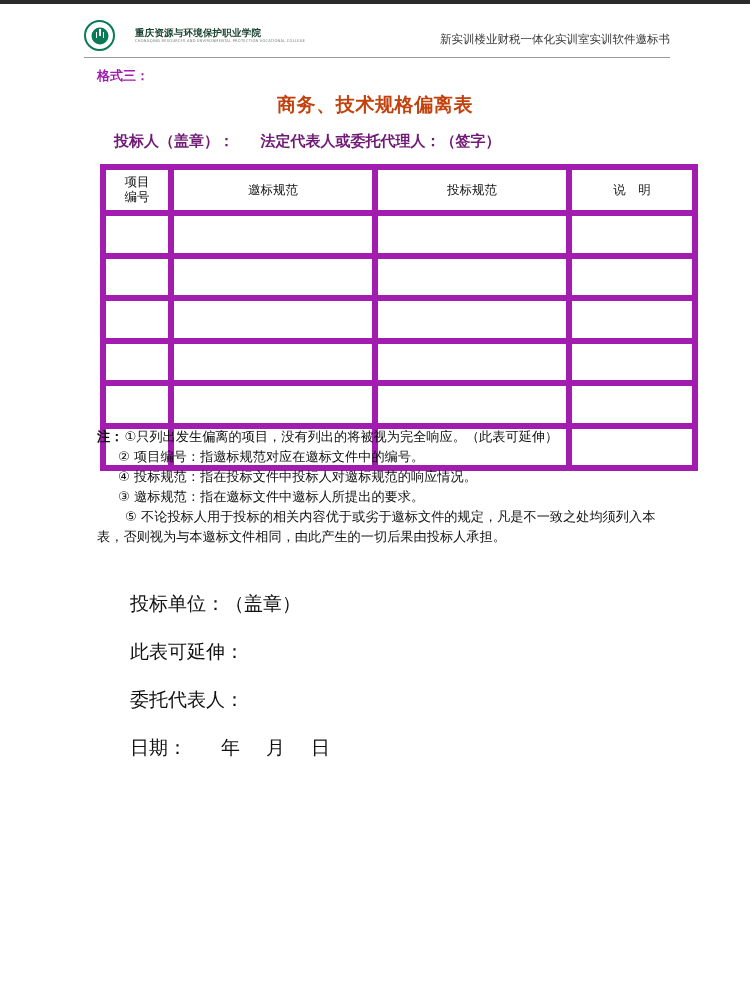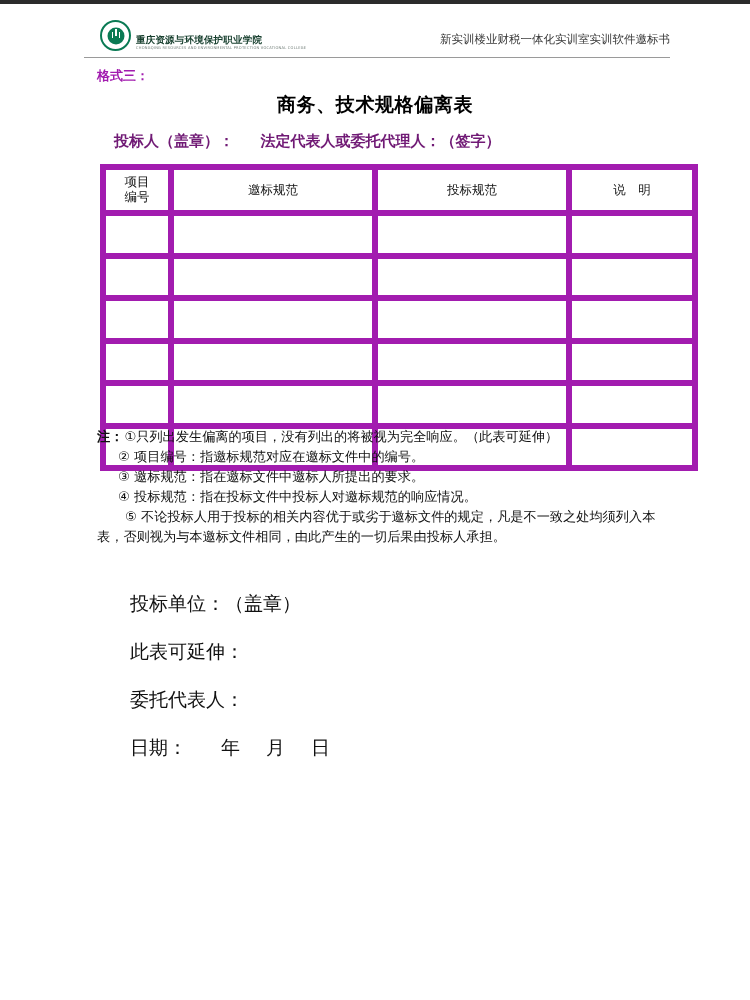--- a/index.html
+++ b/index.html
@@ -35,25 +35,25 @@
   
   .doc-header {
     position: absolute;
     top: 18px;
     left: 84px;
     width: 586px;
     height: 40px;
   }
   .logo-block {
     position: absolute;
-    left: 16px;
+    left: 0;
     top: 2px;
     display: flex;
-    align-items: flex-end;
-    gap: 5px;
+    align-items: center;
+    gap: 20px;
   }
   .logo-emblem {
     width: 27px;
     height: 27px;
     border-radius: 50%;
     border: 2px solid #0a7a54;
     background: #ffffff;
     position: relative;
     flex: 0 0 auto;
   }
@@ -135,21 +135,21 @@
   .doc-title {
     position: absolute;
     top: 92px;
     left: 0;
     width: 750px;
     text-align: center;
     font-family: "DejaVu Sans", "Liberation Sans", sans-serif;
     font-size: 19px;
     font-weight: bold;
     letter-spacing: 0.6px;
-    color: #000000;
+    color: #c2410c;
   }
   .signer-line {
     position: absolute;
     top: 132px;
     left: 114px;
     font-family: "DejaVu Sans", "Liberation Sans", sans-serif;
     font-size: 15px;
     font-weight: bold;
     color: #701a75;
     white-space: nowrap;
@@ -308,22 +308,22 @@
         <td class="col-note"></td>
       </tr>
     </tbody>
   </table>
 
   <div class="notes">
     <div class="note-row">
       <span class="note-lead">注：</span><span>①只列出发生偏离的项目，没有列出的将被视为完全响应。（此表可延伸）</span>
     </div>
     <div class="note-row note-indent">② 项目编号：指邀标规范对应在邀标文件中的编号。</div>
+    <div class="note-row note-indent">④ 投标规范：指在投标文件中投标人对邀标规范的响应情况。</div>
     <div class="note-row note-indent">③ 邀标规范：指在邀标文件中邀标人所提出的要求。</div>
-    <div class="note-row note-indent">④ 投标规范：指在投标文件中投标人对邀标规范的响应情况。</div>
     <div class="note-wrap">⑤ 不论投标人用于投标的相关内容优于或劣于邀标文件的规定，凡是不一致之处均须列入本表，否则视为与本邀标文件相同，由此产生的一切后果由投标人承担。</div>
   </div>
 
   <div class="sig-block">
     <div class="sig-line">投标单位：（盖章）</div>
     <div class="sig-line">此表可延伸：</div>
     <div class="sig-line">委托代表人：</div>
     <div class="sig-line date-line">
       <span>日期：</span><span class="sp1"></span><span>年</span><span class="sp2"></span><span>月</span><span class="sp2"></span><span>日</span>
     </div>

